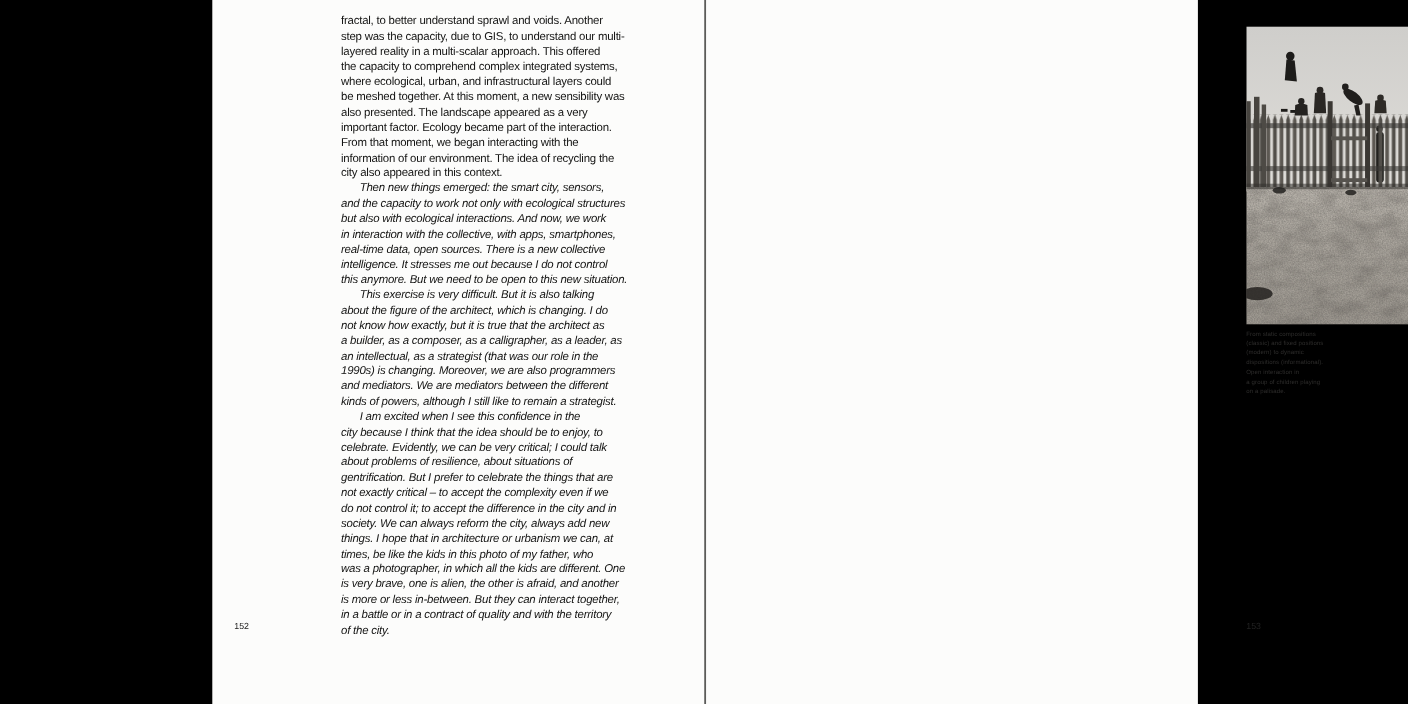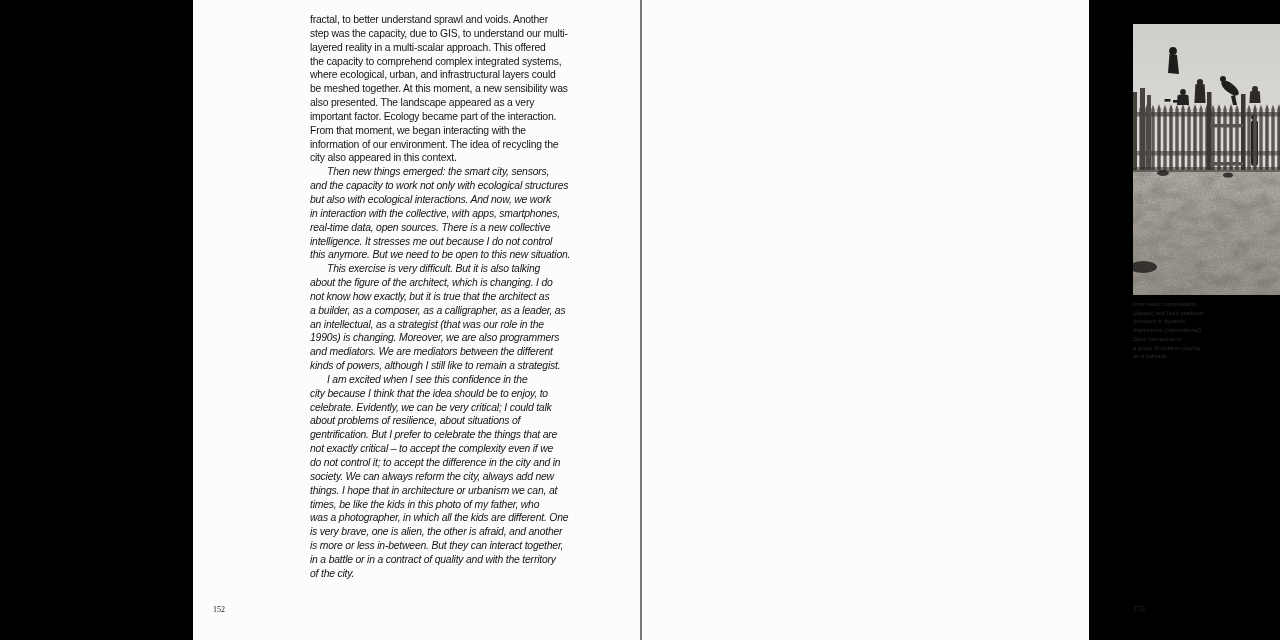--- a/index.html
+++ b/index.html
@@ -10,22 +10,22 @@
           background:linear-gradient(90deg,#c9c9c7,#3e3e3c 45%,#3e3e3c 60%,#cfcfcd);}
   .page{position:absolute;top:0;width:448px;height:640px;}
   .page.left{left:0;}
   .page.right{left:449px;}
 
   .text-col{position:absolute;left:117px;top:13px;width:302px;color:#141413;
             font-size:10.4px;line-height:13.85px;letter-spacing:-0.2px;}
   .para{margin:0;white-space:pre;}
   .para.indent{text-indent:17px;font-style:italic;}
 
-  .pagenum{position:absolute;top:565px;font-family:Liberation Serif, serif;
-           font-size:8px;color:#222;margin-top:40px;}
+  .pagenum{position:absolute;top:565px;font-family:Liberation Sans, sans-serif;
+           font-size:8px;color:#222;}
   .pagenum.pn-left{left:20px;}
   .pagenum.pn-right{left:491px;text-align:right;}
   .running-footer{position:absolute;top:637px;width:300px;text-align:center;
            font-family:"Liberation Serif",serif;font-size:13px;letter-spacing:0.15px;color:#1f1f1f;}
   .running-footer.rf-left{left:94px;}
   .running-footer.rf-right{left:558px;}
 
   figure.photo{position:absolute;left:491px;top:24px;width:385px;height:271px;margin:0;}
   figure.photo svg{display:block;}
   .caption{position:absolute;left:491px;top:300px;width:110px;color:#2e2d2c;

